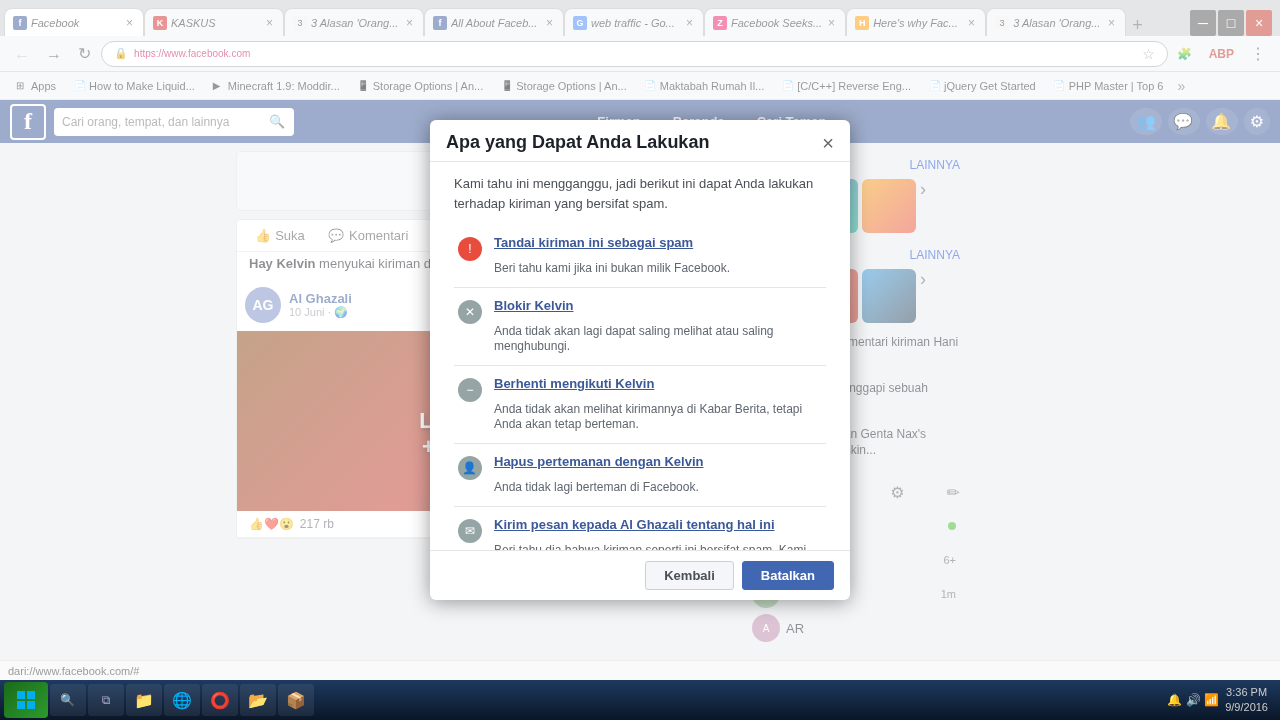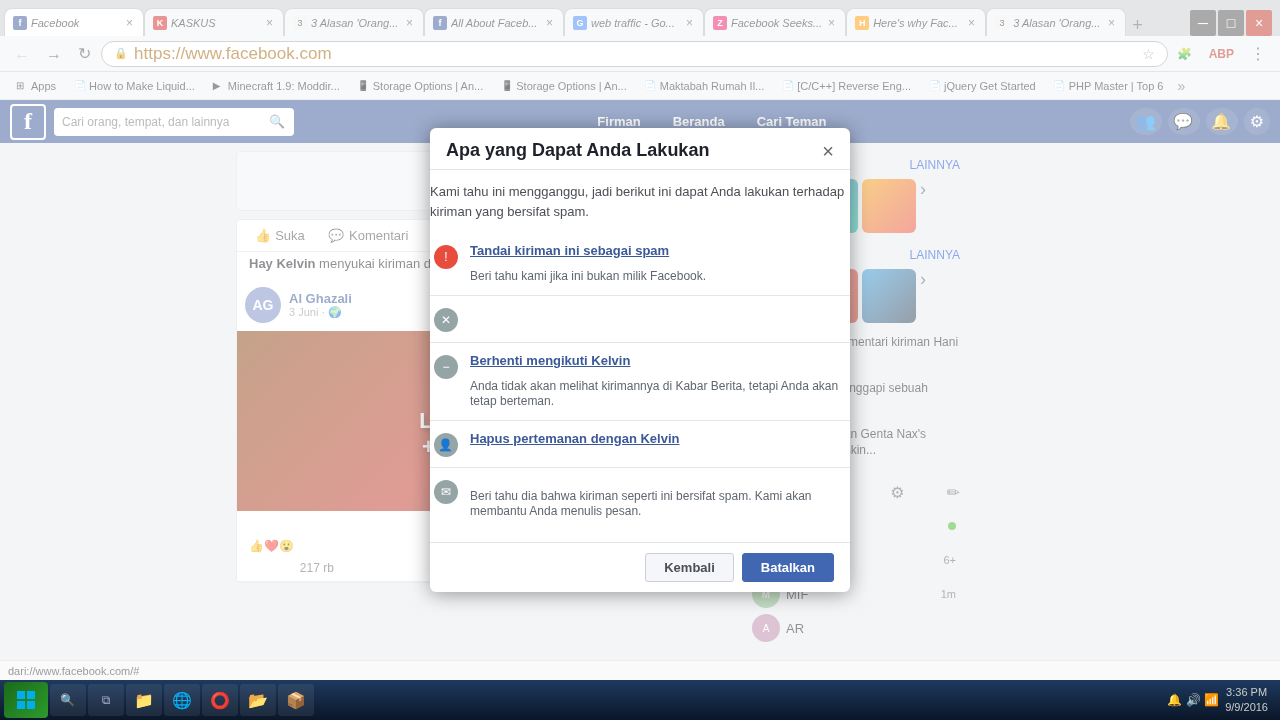--- a/index.html
+++ b/index.html
@@ -10,21 +10,21 @@
     .tab-favicon { width: 14px; height: 14px; flex-shrink: 0; }
     .tab-title { flex: 1; overflow: hidden; text-overflow: ellipsis; white-space: nowrap; font-size: 11px; font-style: italic; }
     .tab-close { font-size: 12px; color: #666; cursor: pointer; padding: 2px; border-radius: 50%; }
     .tab-add { background: none; border: none; font-size: 18px; color: #666; cursor: pointer; padding: 0 6px; }
 
     .nav-bar { display: flex; align-items: center; height: 36px; background: #f1f3f4; padding: 0 8px; gap: 4px; border-bottom: 1px solid #ccc; }
     .nav-btn { background: none; border: none; cursor: pointer; color: #555; font-size: 16px; padding: 4px 6px; border-radius: 3px; }
     .nav-btn.disabled { color: #bbb; cursor: default; }
     .url-bar { flex: 1; height: 26px; border: 1px solid #aaa; border-radius: 13px; padding: 0 12px; font-size: 12px; background: #fff; display: flex; align-items: center; gap: 6px; }
     .url-lock { color: #666; font-size: 11px; }
-    .url-text { flex: 1; font-size: 17px; color: #a16207; }
+    .url-text { flex: 1; font-size: 10px; color: #be185d; }
     .url-star { color: #888; font-size: 14px; }
     .nav-actions { display: flex; gap: 4px; }
 
     .bookmarks-bar { height: 28px; background: #f1f3f4; display: flex; align-items: center; padding: 0 8px; gap: 2px; border-bottom: 1px solid #ddd; overflow: hidden; }
     .bookmark-item { display: flex; align-items: center; gap: 3px; padding: 2px 8px; border-radius: 3px; cursor: pointer; font-size: 11px; color: #333; white-space: nowrap; }
     .bm-favicon { width: 12px; height: 12px; font-size: 10px; }
     .bookmarks-more { font-size: 14px; color: #666; cursor: pointer; padding: 2px 4px; }
     .fb-header { background: #3b5998; height: 43px; display: flex; align-items: center; padding: 0 10px; gap: 8px; position: relative; }
     .fb-logo { color: #fff; font-size: 24px; font-weight: bold; font-family: Georgia, serif; width: 36px; height: 36px; background: #3b5998; border: 2px solid #fff; border-radius: 4px; display: flex; align-items: center; justify-content: center; flex-shrink: 0; }
     .fb-search-box { flex: 0 0 240px; height: 28px; background: #fff; border-radius: 4px; display: flex; align-items: center; padding: 0 8px; gap: 4px; }
@@ -75,21 +75,21 @@
     .notif-item { display: flex; align-items: flex-start; gap: 6px; padding: 4px; border-radius: 4px; cursor: pointer; }
     .notif-text { font-size: 12px; color: #1d2129; line-height: 1.3; }
     .notif-thumb { width: 38px; height: 38px; border-radius: 50%; background: #8b9dc3; flex-shrink: 0; }
 
     
     .modal-overlay { position: fixed; top: 0; left: 0; width: 1280px; height: 720px; background: rgba(255,255,255,0.5); display: flex; align-items: center; justify-content: center; z-index: 100; }
     .modal { background: #fff; border-radius: 6px; box-shadow: 0 2px 20px rgba(0,0,0,0.4); width: 420px; max-height: 480px; display: flex; flex-direction: column; }
     .modal-header { display: flex; align-items: center; justify-content: space-between; padding: 12px 16px 8px; border-bottom: 1px solid #e5e5e5; }
     .modal-title { font-size: 18px; font-weight: bold; color: #1d2129; }
     .modal-close { background: none; border: none; font-size: 20px; color: #666; cursor: pointer; line-height: 1; }
-    .modal-body { padding: 12px 0; overflow-y: auto; flex: 1; }
+    .modal-body { padding: 12px 24px; overflow-y: auto; flex: 1; }
     .modal-desc { font-size: 13px; color: #4b4f56; margin-bottom: 12px; line-height: 1.5; }
     .modal-option { display: flex; align-items: flex-start; gap: 12px; padding: 10px 4px; border-bottom: 1px solid #e5e5e5; cursor: pointer; }
     .modal-option:last-child { border-bottom: none; }
     .modal-option-icon { width: 24px; height: 24px; border-radius: 50%; background: #8b9dc3; display: flex; align-items: center; justify-content: center; color: #fff; font-size: 12px; flex-shrink: 0; margin-top: 2px; }
     .modal-option-content { flex: 1; }
     .modal-option-title { font-size: 13px; color: #3b5998; font-weight: bold; text-decoration: underline; cursor: pointer; }
     .modal-option-desc { font-size: 12px; color: #606770; margin-top: 11px; line-height: 1.3; }
     .modal-footer { display: flex; justify-content: flex-end; gap: 8px; padding: 10px 16px; border-top: 1px solid #e5e5e5; }
     .modal-btn { padding: 6px 18px; border-radius: 3px; font-size: 13px; font-weight: bold; cursor: pointer; border: 1px solid; }
     .modal-btn-secondary { background: #f5f6fa; border-color: #ccd0d5; color: #4b4f56; }
@@ -281,34 +281,34 @@
         <div class="post-text">
           <span class="name">Hay Kelvin</span>
           <span> menyukai kiriman dari Juni.</span>
         </div>
 
         <div class="post-header">
           <div class="avatar" style="background:#7b8fc7;">AG</div>
           <div class="post-author-info">
             <div class="post-author-name">Al Ghazali</div>
             <div class="post-time">
-              <span>3 Juni</span>
+              <span>10 Juni</span>
               <span> · 🌍</span>
             </div>
           </div>
         </div>
 
         <div class="post-image">
           <div class="post-image-text">Surga<br>Like &amp; Kome<br>+ Add FB ku</div>
         </div>
 
         <div class="post-stats">
           <div class="reactions">
             <span>👍❤️😮</span>
-            <span style="margin-left:4px;margin-top:44px;">217 rb</span>
+            <span style="margin-left:4px;">217 rb</span>
           </div>
         </div>
       </div>
     </div>
 
     <div style="width:220px;flex-shrink:0;">
 
       <div class="sidebar-section">
         <div class="sidebar-header">
           <span class="sidebar-header-title">GAME ANDA</span>
@@ -399,40 +399,46 @@
         <div class="modal-option">
           <div class="modal-option-icon" style="background:#e74c3c;">!</div>
           <div class="modal-option-content">
             <div class="modal-option-title">Tandai kiriman ini sebagai spam</div>
             <div class="modal-option-desc">Beri tahu kami jika ini bukan milik Facebook.</div>
           </div>
         </div>
 
         <div class="modal-option">
           <div class="modal-option-icon" style="background:#95a5a6;">✕</div>
+          <div class="modal-option-content">
+            <div class="modal-option-title">Blokir Kelvin</div>
+            <div class="modal-option-desc">Anda tidak akan lagi dapat saling melihat atau saling menghubungi.</div>
+          </div>
         </div>
 
         <div class="modal-option">
           <div class="modal-option-icon" style="background:#95a5a6;">−</div>
           <div class="modal-option-content">
             <div class="modal-option-title">Berhenti mengikuti Kelvin</div>
             <div class="modal-option-desc">Anda tidak akan melihat kirimannya di Kabar Berita, tetapi Anda akan tetap berteman.</div>
           </div>
         </div>
 
         <div class="modal-option">
           <div class="modal-option-icon" style="background:#95a5a6;">👤</div>
           <div class="modal-option-content">
             <div class="modal-option-title">Hapus pertemanan dengan Kelvin</div>
+            <div class="modal-option-desc">Anda tidak lagi berteman di Facebook.</div>
           </div>
         </div>
 
         <div class="modal-option">
           <div class="modal-option-icon" style="background:#95a5a6;">✉</div>
           <div class="modal-option-content">
+            <div class="modal-option-title">Kirim pesan kepada Al Ghazali tentang hal ini</div>
             <div class="modal-option-desc">Beri tahu dia bahwa kiriman seperti ini bersifat spam. Kami akan membantu Anda menulis pesan.</div>
           </div>
         </div>
       </div>
       <div class="modal-footer">
         <button class="modal-btn modal-btn-secondary">Kembali</button>
         <button class="modal-btn modal-btn-primary">Batalkan</button>
       </div>
     </div>
   </div>

